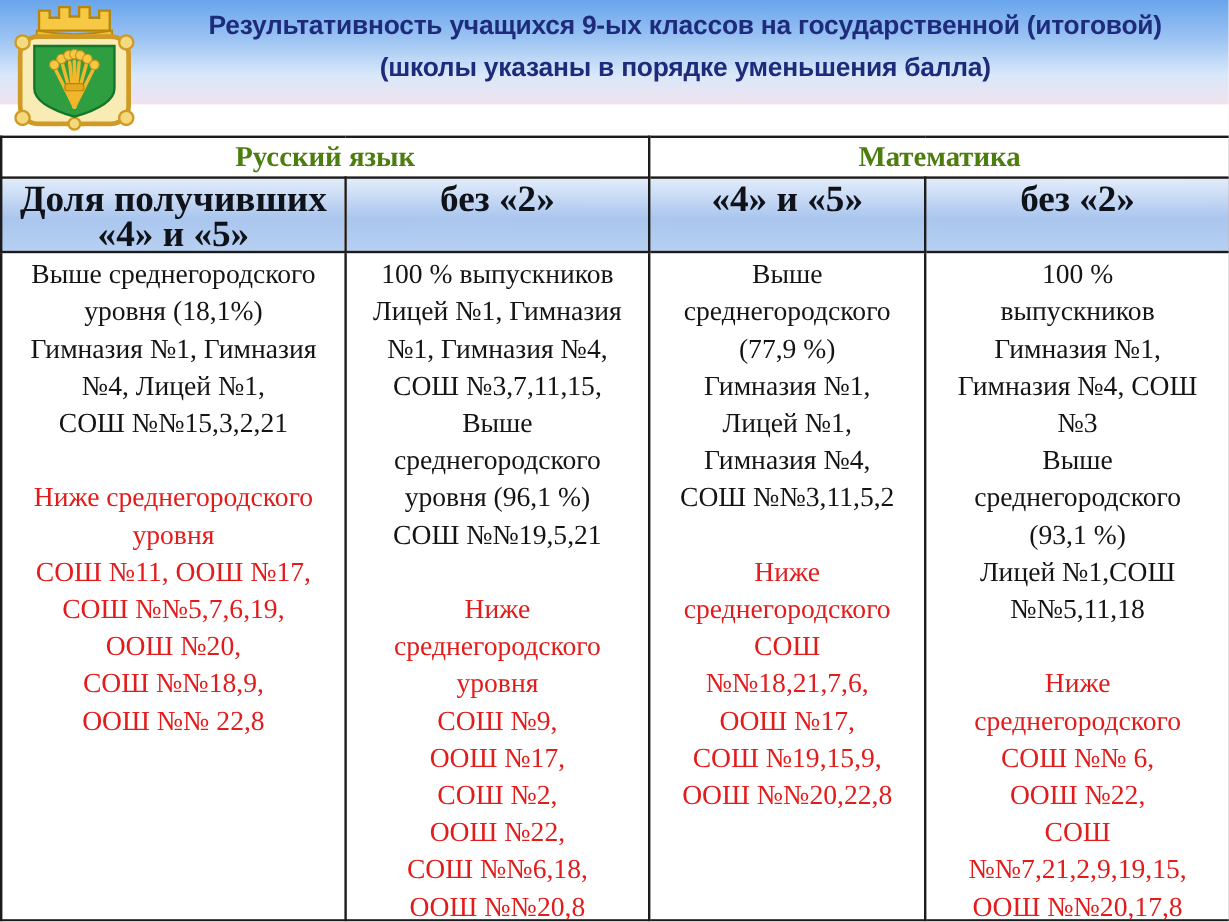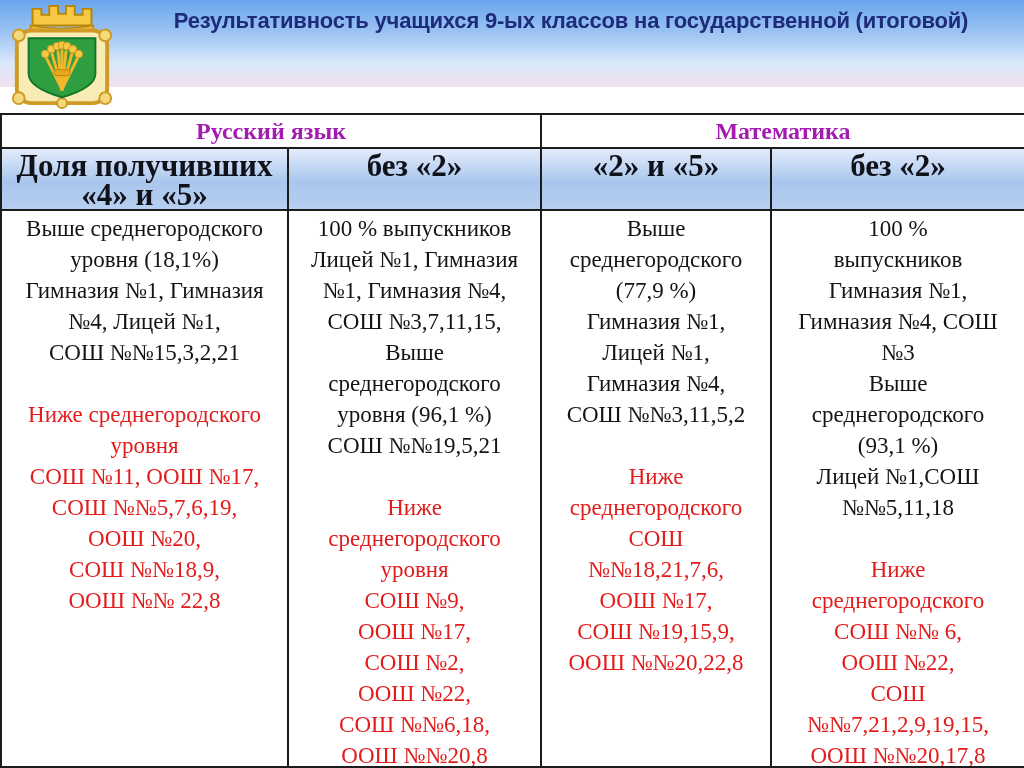--- a/index.html
+++ b/index.html
@@ -20,21 +20,21 @@
   }
   .title .tline{white-space:nowrap;}
   
   .results-table{
     position:absolute;top:113px;left:0;width:1024px;height:655px;
     border-collapse:collapse;table-layout:fixed;
   }
   .results-table td{border:2px solid #1c1c1c;padding:0;text-align:center;overflow:hidden;}
   .group-row td{
     height:32px;background:#ffffff;vertical-align:middle;
-    font-weight:700;font-size:24px;line-height:30px;color:#a21caf;
+    font-weight:700;font-size:24px;line-height:30px;color:#4d7c0f;
   }
   .sub-row td{
     height:58px;vertical-align:top;padding-top:2px;
     background:linear-gradient(180deg,#e2ecfa 0%,#aac6ee 55%,#b6cff1 100%);
     font-weight:700;font-size:31px;line-height:29px;color:#10121a;
   }
   .body-row td{vertical-align:top;background:#ffffff;margin-left:28px;}
   .cell-clip{
     height:553px;overflow:hidden;padding:2px 4px 0;
     font-size:23px;line-height:31px;white-space:pre-line;
@@ -79,39 +79,40 @@
         <circle cx="58" cy="45" r="4"></circle>
           <circle cx="63" cy="46" r="4"></circle>
           <circle cx="69" cy="49" r="4"></circle>
           <circle cx="75" cy="54" r="4"></circle>
       </g>
       <rect x="50" y="70" width="16" height="6" rx="2" fill="#e7a81e" stroke="#b8860b" stroke-width="1"></rect>
     </svg>
 
     <div class="title">
       <div class="tline">Результативность учащихся 9-ых классов на государственной (итоговой)</div>
+      <div class="tline">(школы указаны в порядке уменьшения балла)</div>
     </div>
   </div>
 
   <table class="results-table">
     <colgroup>
       <col style="width:287px">
         <col style="width:253px">
         <col style="width:230px">
         <col style="width:254px">
     </colgroup>
     <tbody>
         <tr class="group-row">
       <td colspan="2">Русский язык</td>
       <td colspan="2">Математика</td>
     </tr>
     <tr class="sub-row">
       <td>Доля получивших «4» и «5»</td>
       <td>без «2»</td>
-      <td>«2» и «5»</td>
+      <td>«4» и «5»</td>
       <td>без «2»</td>
     </tr>
     <tr class="body-row">
       <td>
         <div class="cell-clip"><span class="run-black">Выше среднегородского
 уровня </span><span class="run-black-bold">(18,1%)</span><span class="run-black">
 Гимназия №1, Гимназия
 №4, Лицей №1,
 СОШ №№15,3,2,21</span><span class="run-red">
 

